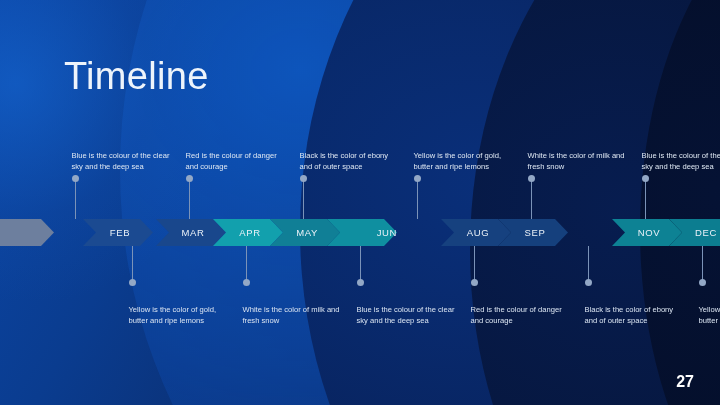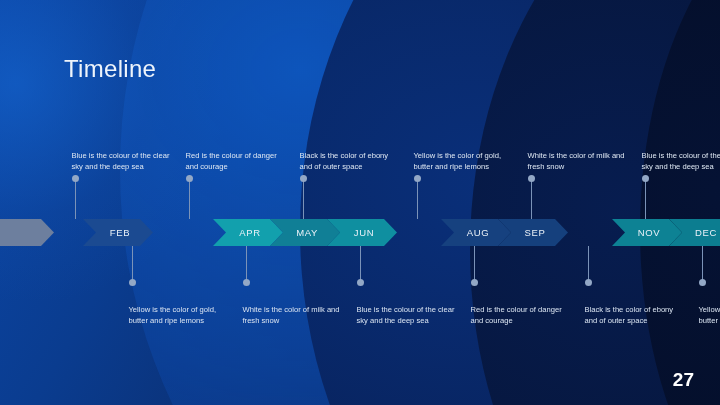--- a/index.html
+++ b/index.html
@@ -50,31 +50,31 @@
     position: absolute;
     width: 340px; height: 360px;
     left: -120px; top: -60px;
     background: radial-gradient(circle at 40% 40%, rgba(22,106,215,0.55) 0%, rgba(18,80,175,0.25) 45%, rgba(10,40,100,0) 75%);
   }
 
   .title {
     position: absolute;
     left: 64px;
     top: 55px;
-    font-size: 24px;
+    font-size: 38px;
     color: #eef4fb;
     letter-spacing: 0.3px;
   }
 
   .page-num {
     position: absolute;
     right: 26px;
     bottom: 14px;
     color: #ffffff;
-    font-size: 19px;
+    font-size: 16px;
     font-weight: bold;
   }
 
   
   .band {
     position: absolute;
     left: 0;
     top: 219px;
     height: 27px;
     width: 720px;
@@ -139,29 +139,33 @@
   <div class="title">Timeline</div>
 
   <div class="band" id="band">
     <div class="chev first" style="left:0px;width:54px;">
       <div class="shape" style="background:#6d7f9e;"></div>
     </div>
       <div class="chev" style="left: 83px; width: 70px; justify-content: center;">
         <div class="shape" style="background: rgb(27, 74, 145);"></div>
         <div class="lbl">FEB</div>
       </div>
+      <div class="chev" style="left: 156px; width: 70px;">
+        <div class="shape" style="background: rgb(25, 71, 140);"></div>
+        <div class="lbl">MAR</div>
+      </div>
       <div class="chev" style="left: 213px; width: 70px;">
         <div class="shape" style="background: rgb(18, 160, 173);"></div>
         <div class="lbl">APR</div>
       </div>
       <div class="chev" style="left: 270px; width: 70px;">
         <div class="shape" style="background: rgb(16, 127, 150);"></div>
         <div class="lbl">MAY</div>
       </div>
-      <div class="chev" style="left: 327px; width: 70px;">
+      <div class="chev" style="left: 327px; width: 70px; justify-content: flex-end;">
         <div class="shape" style="background: rgb(15, 143, 160);"></div>
         <div class="lbl">JUN</div>
       </div>
       <div class="chev" style="left: 498px; width: 70px;">
         <div class="shape" style="background: rgb(21, 64, 125);"></div>
         <div class="lbl">SEP</div>
       </div>
       <div class="chev" style="left: 441px; width: 70px;">
         <div class="shape" style="background: rgb(22, 65, 127);"></div>
         <div class="lbl">AUG</div>

